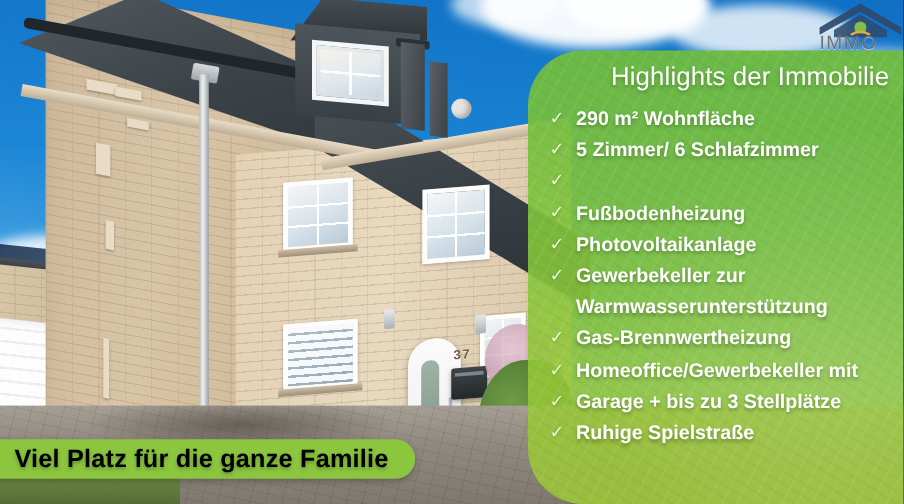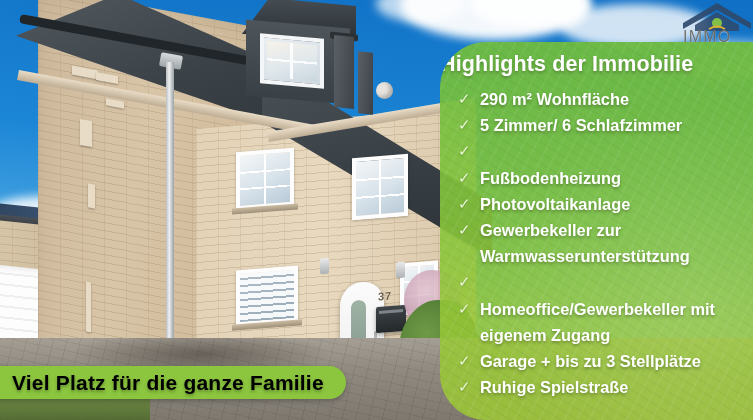--- a/index.html
+++ b/index.html
@@ -244,22 +244,22 @@
   }
   .panel-tex{
     position:absolute;inset:0;
     background:
       radial-gradient(circle at 80% 70%,rgba(255,255,255,.10),transparent 55%),
       repeating-linear-gradient(118deg,rgba(255,255,255,.05) 0 2px,transparent 2px 11px),
       repeating-linear-gradient(32deg,rgba(60,95,30,.05) 0 2px,transparent 2px 9px);
   }
 
   .panel-title{
-    position:absolute;left:0;right:12px;top:10px;text-align:left;
-    color:#fff;font-size:21.5px;font-weight:700;letter-spacing:.1px;
+    position:absolute;left:0;right:12px;top:10px;text-align:right;
+    color:#fff;font-size:21.5px;font-weight:400;letter-spacing:.1px;
     text-shadow:0 2px 3px rgba(60,85,30,.45);
   }
 
   .list{position:absolute;left:18px;top:46px;right:0;}
   .row{
     display:flex;align-items:flex-start;gap:8px;
     height:26.2px;white-space:nowrap;
   }
   .check{
     color:#eaf7d8;font-size:15px;line-height:22px;width:14px;flex:0 0 14px;
@@ -427,28 +427,25 @@
       <div class="row">
         <span class="check">✓</span>
         <span class="row-label">Gewerbekeller zur</span>
       </div>
       <div class="row cont">
         <span class="check blank"></span>
         <span class="row-label">Warmwasserunterstützung</span>
       </div>
       <div class="row">
         <span class="check">✓</span>
+        <span class="row-label">Gas-Brennwertheizung</span>
       </div>
       <div class="row">
         <span class="check">✓</span>
         <span class="row-label">Homeoffice/Gewerbekeller mit</span>
-      </div>
-      <div class="row cont">
-        <span class="check blank"></span>
-        <span class="row-label">eigenem Zugang</span>
       </div>
       <div class="row">
         <span class="check">✓</span>
         <span class="row-label">Garage + bis zu 3 Stellplätze</span>
       </div>
       <div class="row">
         <span class="check">✓</span>
         <span class="row-label">Ruhige Spielstraße</span>
       </div>
 

